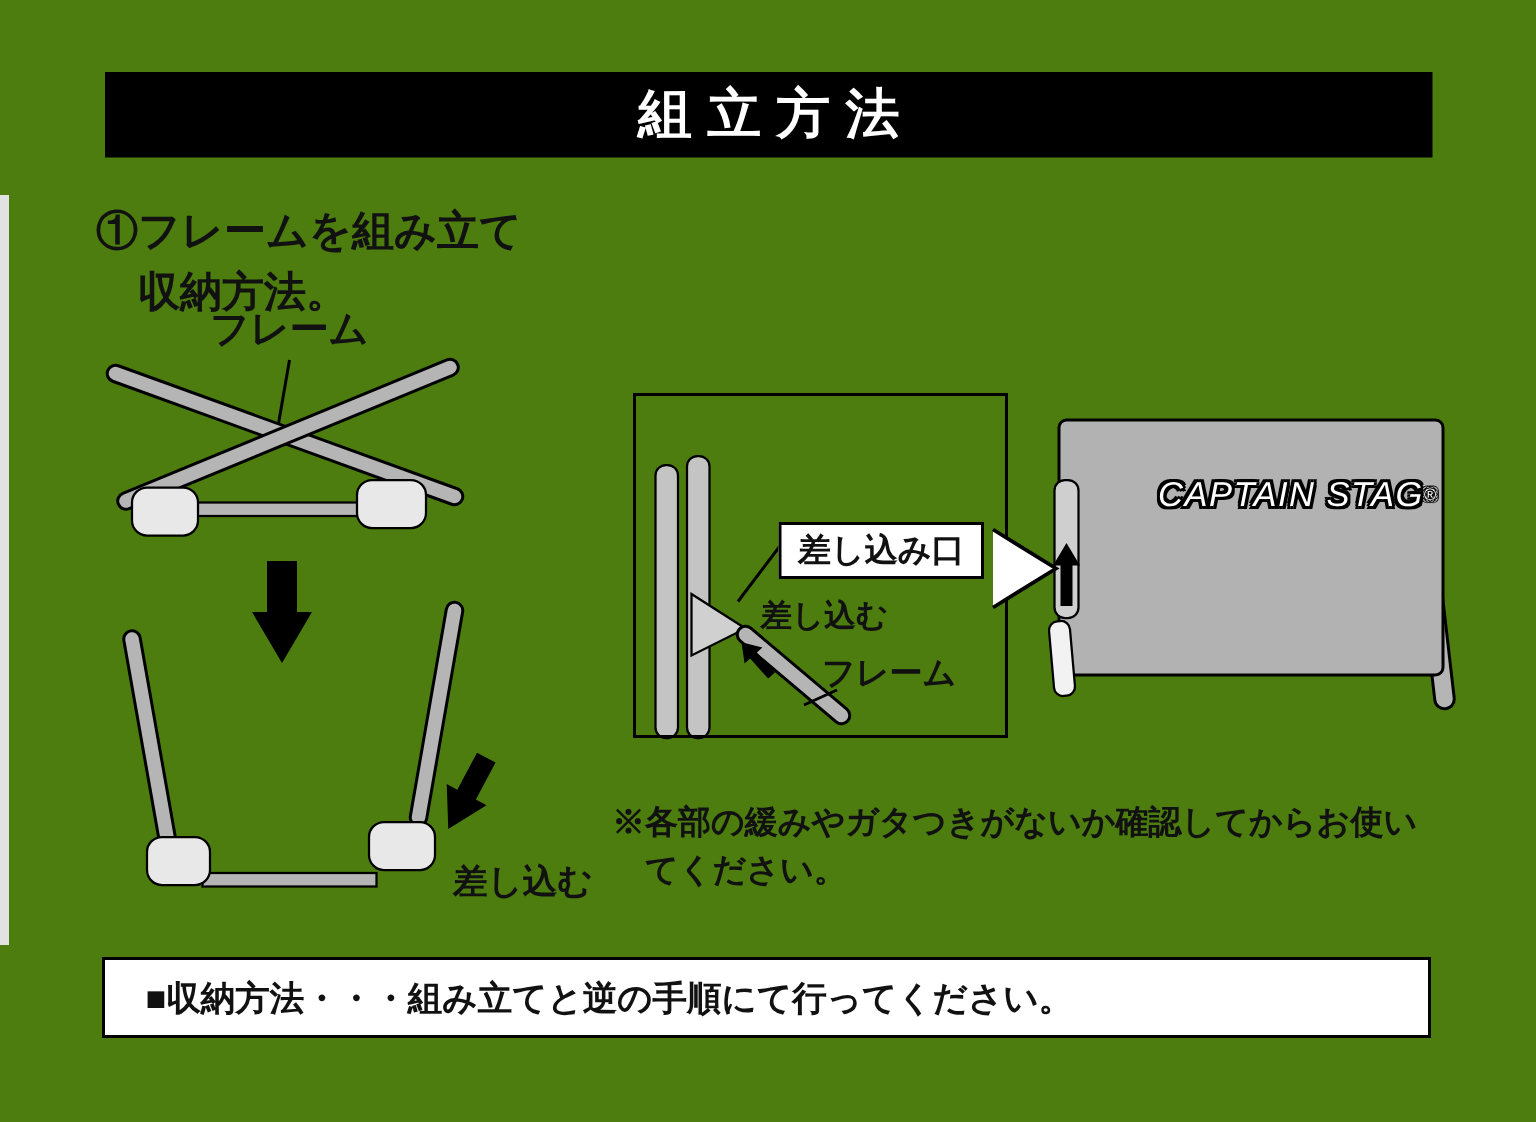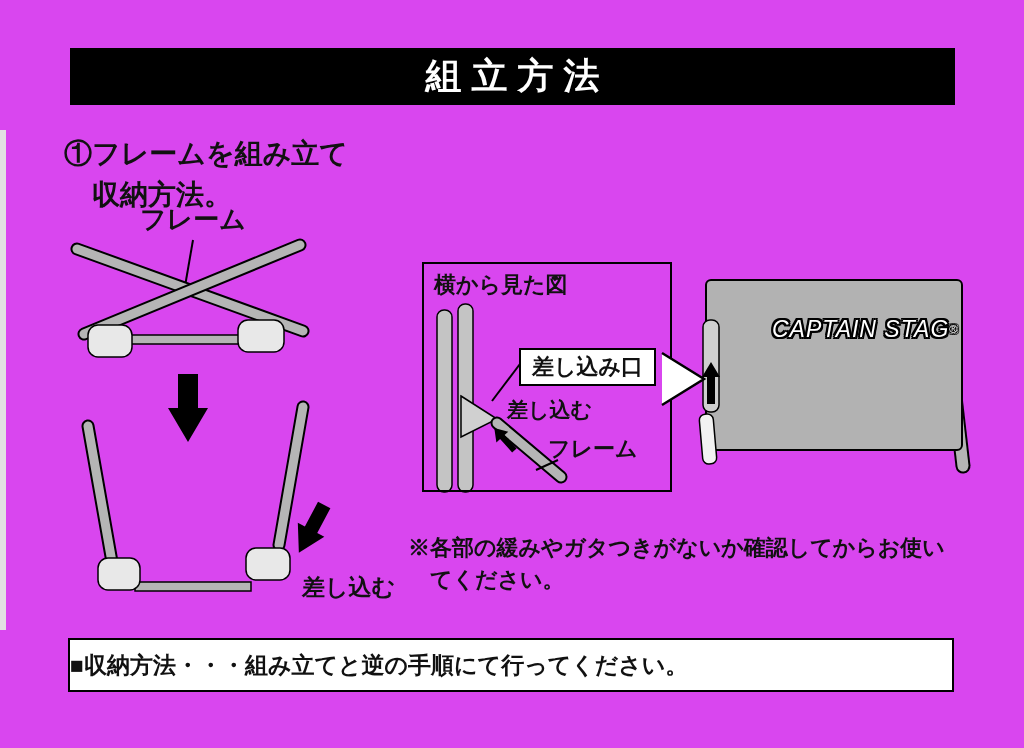--- a/index.html
+++ b/index.html
@@ -1,17 +1,17 @@
 <!DOCTYPE html>
 <html><head>
 <meta charset="utf-8">
 <style>
   html,body{margin:0;padding:0;background:#fff;}
   #page{
-    position:relative;width:1024px;height:748px;background:#d946ef;overflow:hidden;
+    position:relative;width:1024px;height:748px;background:#4d7c0f;overflow:hidden;
     font-family:"Liberation Sans",sans-serif;color:#111;
   }
   .abs{position:absolute;}
   .jp{font-family:"Liberation Sans",sans-serif;font-weight:600;color:#111;}
   #title-bar{
     left:70px;top:48px;width:885px;height:57px;background:#000;
     display:flex;align-items:center;justify-content:center;z-index:2;
   }
   #title-bar .t{
     color:#fff;font-size:36px;font-weight:bold;letter-spacing:0.28em;text-indent:0.28em;
@@ -35,21 +35,21 @@
     left:772px;top:288px;width:210px;font-size:23px;font-style:italic;font-weight:normal;
     color:#fff;letter-spacing:1px;z-index:2;
     text-shadow:-2px -2px 0 #000,2px -2px 0 #000,-2px 2px 0 #000,2px 2px 0 #000,
                 -2px 0 0 #000,2px 0 0 #000,0 -2px 0 #000,0 2px 0 #000;
     margin-top:28px;
   }
   #brand-logo .reg{font-size:11px;vertical-align:4px;font-style:normal;}
   #note-text{left:408px;top:532px;font-size:22px;line-height:1.45;z-index:2;}
   #storage-box{
     left:68px;top:638px;width:886px;height:54px;border:2.5px solid #000;box-sizing:border-box;
-    display:flex;align-items:center;padding-left:0;font-size:23px;z-index:2;background:#fff;
+    display:flex;align-items:center;padding-left:27px;font-size:23px;z-index:2;background:#fff;
   }
   #main-art{left:0;top:0;z-index:1;}
   #bubble-tail{left:660px;top:345px;z-index:3;}
   #scan-artifact{left:0;top:130px;width:6px;height:500px;background:#e2e2e2;z-index:0;}
 </style>
 </head>
 <body>
 
 <div id="page">
 
@@ -117,21 +117,20 @@
   </div>
 
   <div class="abs step-text jp" style="left:418px;top:134px;">
   </div>
 
   <div class="abs jp" id="frame-label-1">フレーム</div>
 
   <div class="abs jp" id="insert-label-1">差し込む</div>
 
   <div class="abs" id="side-view-box"></div>
-  <div class="abs jp" id="side-view-title">横から見た図</div>
 
   <div class="abs jp" id="slot-label-box">
     <span>差し込み口</span>
   </div>
 
   <div class="abs jp" id="insert-label-2">差し込む</div>
   <div class="abs jp" id="frame-label-2">フレーム</div>
 
   <div class="abs" id="brand-logo">
     <span>CAPTAIN STAG</span><span class="reg">®</span>

